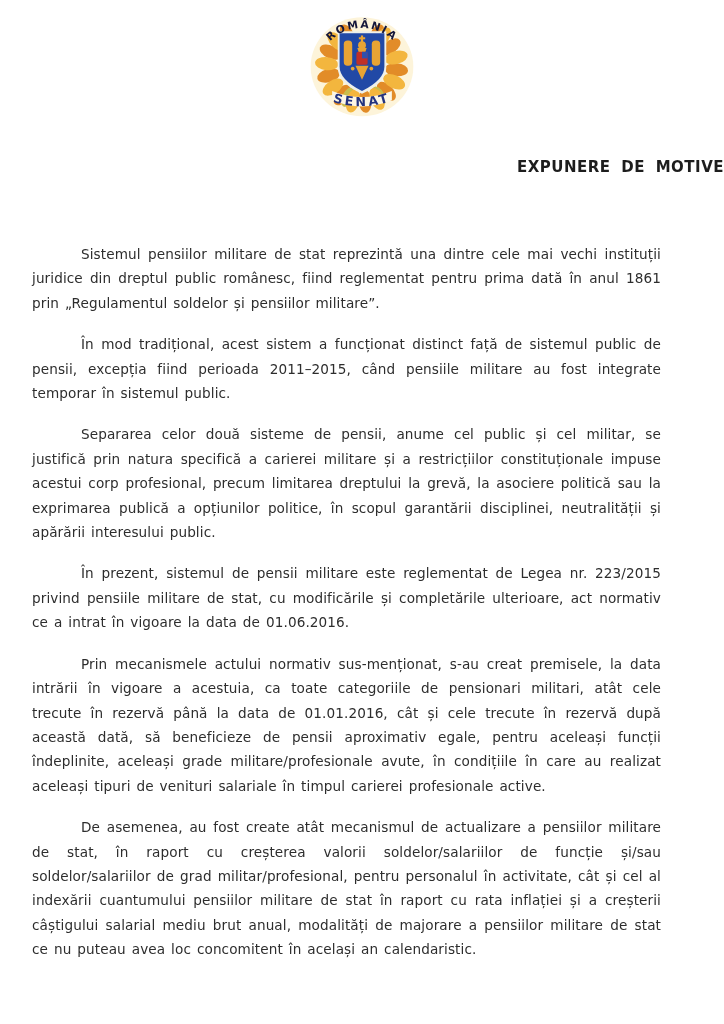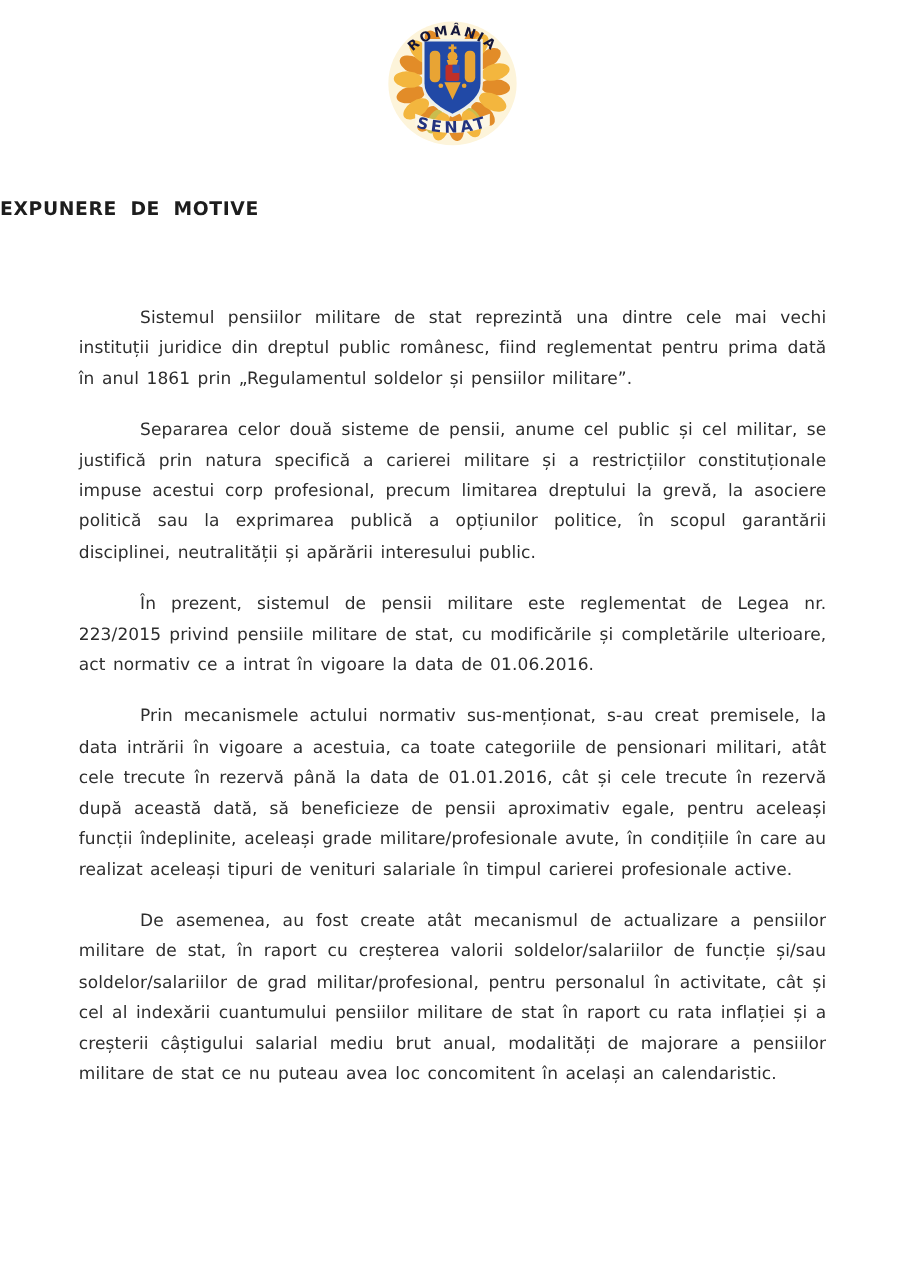--- a/index.html
+++ b/index.html
@@ -18,29 +18,29 @@
   .emblem-wrap {
     display: flex;
     justify-content: center;
     padding-top: 6px;
   }
   .emblem-wrap svg text {
     font-family: "DejaVu Sans", "Liberation Sans", sans-serif;
   }
   h1.doc-title {
     margin: 38px 0 0 0;
-    text-align: left;
+    text-align: right;
     font-size: 15px;
     font-weight: bold;
     letter-spacing: 0.5px;
     word-spacing: 5px;
     color: #1d1d1d;
   }
   .content {
-    margin: 66px 63px 0 63px;
+    margin: 66px 63px 0 32px;
   }
   .content p {
     margin: 0 0 17px 0;
     font-size: 13.6px;
     line-height: 24.4px;
     color: #2d2d2d;
     text-align: justify;
     text-indent: 49px;
     word-spacing: 1.5px;
     letter-spacing: 0.1px;
@@ -114,19 +114,20 @@
       <text font-size="13.5" font-weight="bold" letter-spacing="3" fill="#23337f">
         <textPath href="#senat-arc" startOffset="50%" text-anchor="middle">SENAT</textPath>
       </text>
     </svg>
   </header>
 
   <h1 class="doc-title">EXPUNERE DE MOTIVE</h1>
 
   <main class="content">
     <p>Sistemul pensiilor militare de stat reprezintă una dintre cele mai vechi instituții juridice din dreptul public românesc, fiind reglementat pentru prima dată în anul 1861 prin „Regulamentul soldelor și pensiilor militare”.</p>
+    <p>În mod tradițional, acest sistem a funcționat distinct față de sistemul public de pensii, excepția fiind perioada 2011–2015, când pensiile militare au fost integrate temporar în sistemul public.</p>
     <p>Separarea celor două sisteme de pensii, anume cel public și cel militar, se justifică prin natura specifică a carierei militare și a restricțiilor constituționale impuse acestui corp profesional, precum limitarea dreptului la grevă, la asociere politică sau la exprimarea publică a opțiunilor politice, în scopul garantării disciplinei, neutralității și apărării interesului public.</p>
     <p>În prezent, sistemul de pensii militare este reglementat de Legea nr. 223/2015 privind pensiile militare de stat, cu modificările și completările ulterioare, act normativ ce a intrat în vigoare la data de 01.06.2016.</p>
     <p>Prin mecanismele actului normativ sus-menționat, s-au creat premisele, la data intrării în vigoare a acestuia, ca toate categoriile de pensionari militari, atât cele trecute în rezervă până la data de 01.01.2016, cât și cele trecute în rezervă după această dată, să beneficieze de pensii aproximativ egale, pentru aceleași funcții îndeplinite, aceleași grade militare/profesionale avute, în condițiile în care au realizat aceleași tipuri de venituri salariale în timpul carierei profesionale active.</p>
     <p>De asemenea, au fost create atât mecanismul de actualizare a pensiilor militare de stat, în raport cu creșterea valorii soldelor/salariilor de funcție și/sau soldelor/salariilor de grad militar/profesional, pentru personalul în activitate, cât și cel al indexării cuantumului pensiilor militare de stat în raport cu rata inflației și a creșterii câștigului salarial mediu brut anual, modalități de majorare a pensiilor militare de stat ce nu puteau avea loc concomitent în același an calendaristic.</p>
   </main>
 
 </div>
 
 </body></html>

